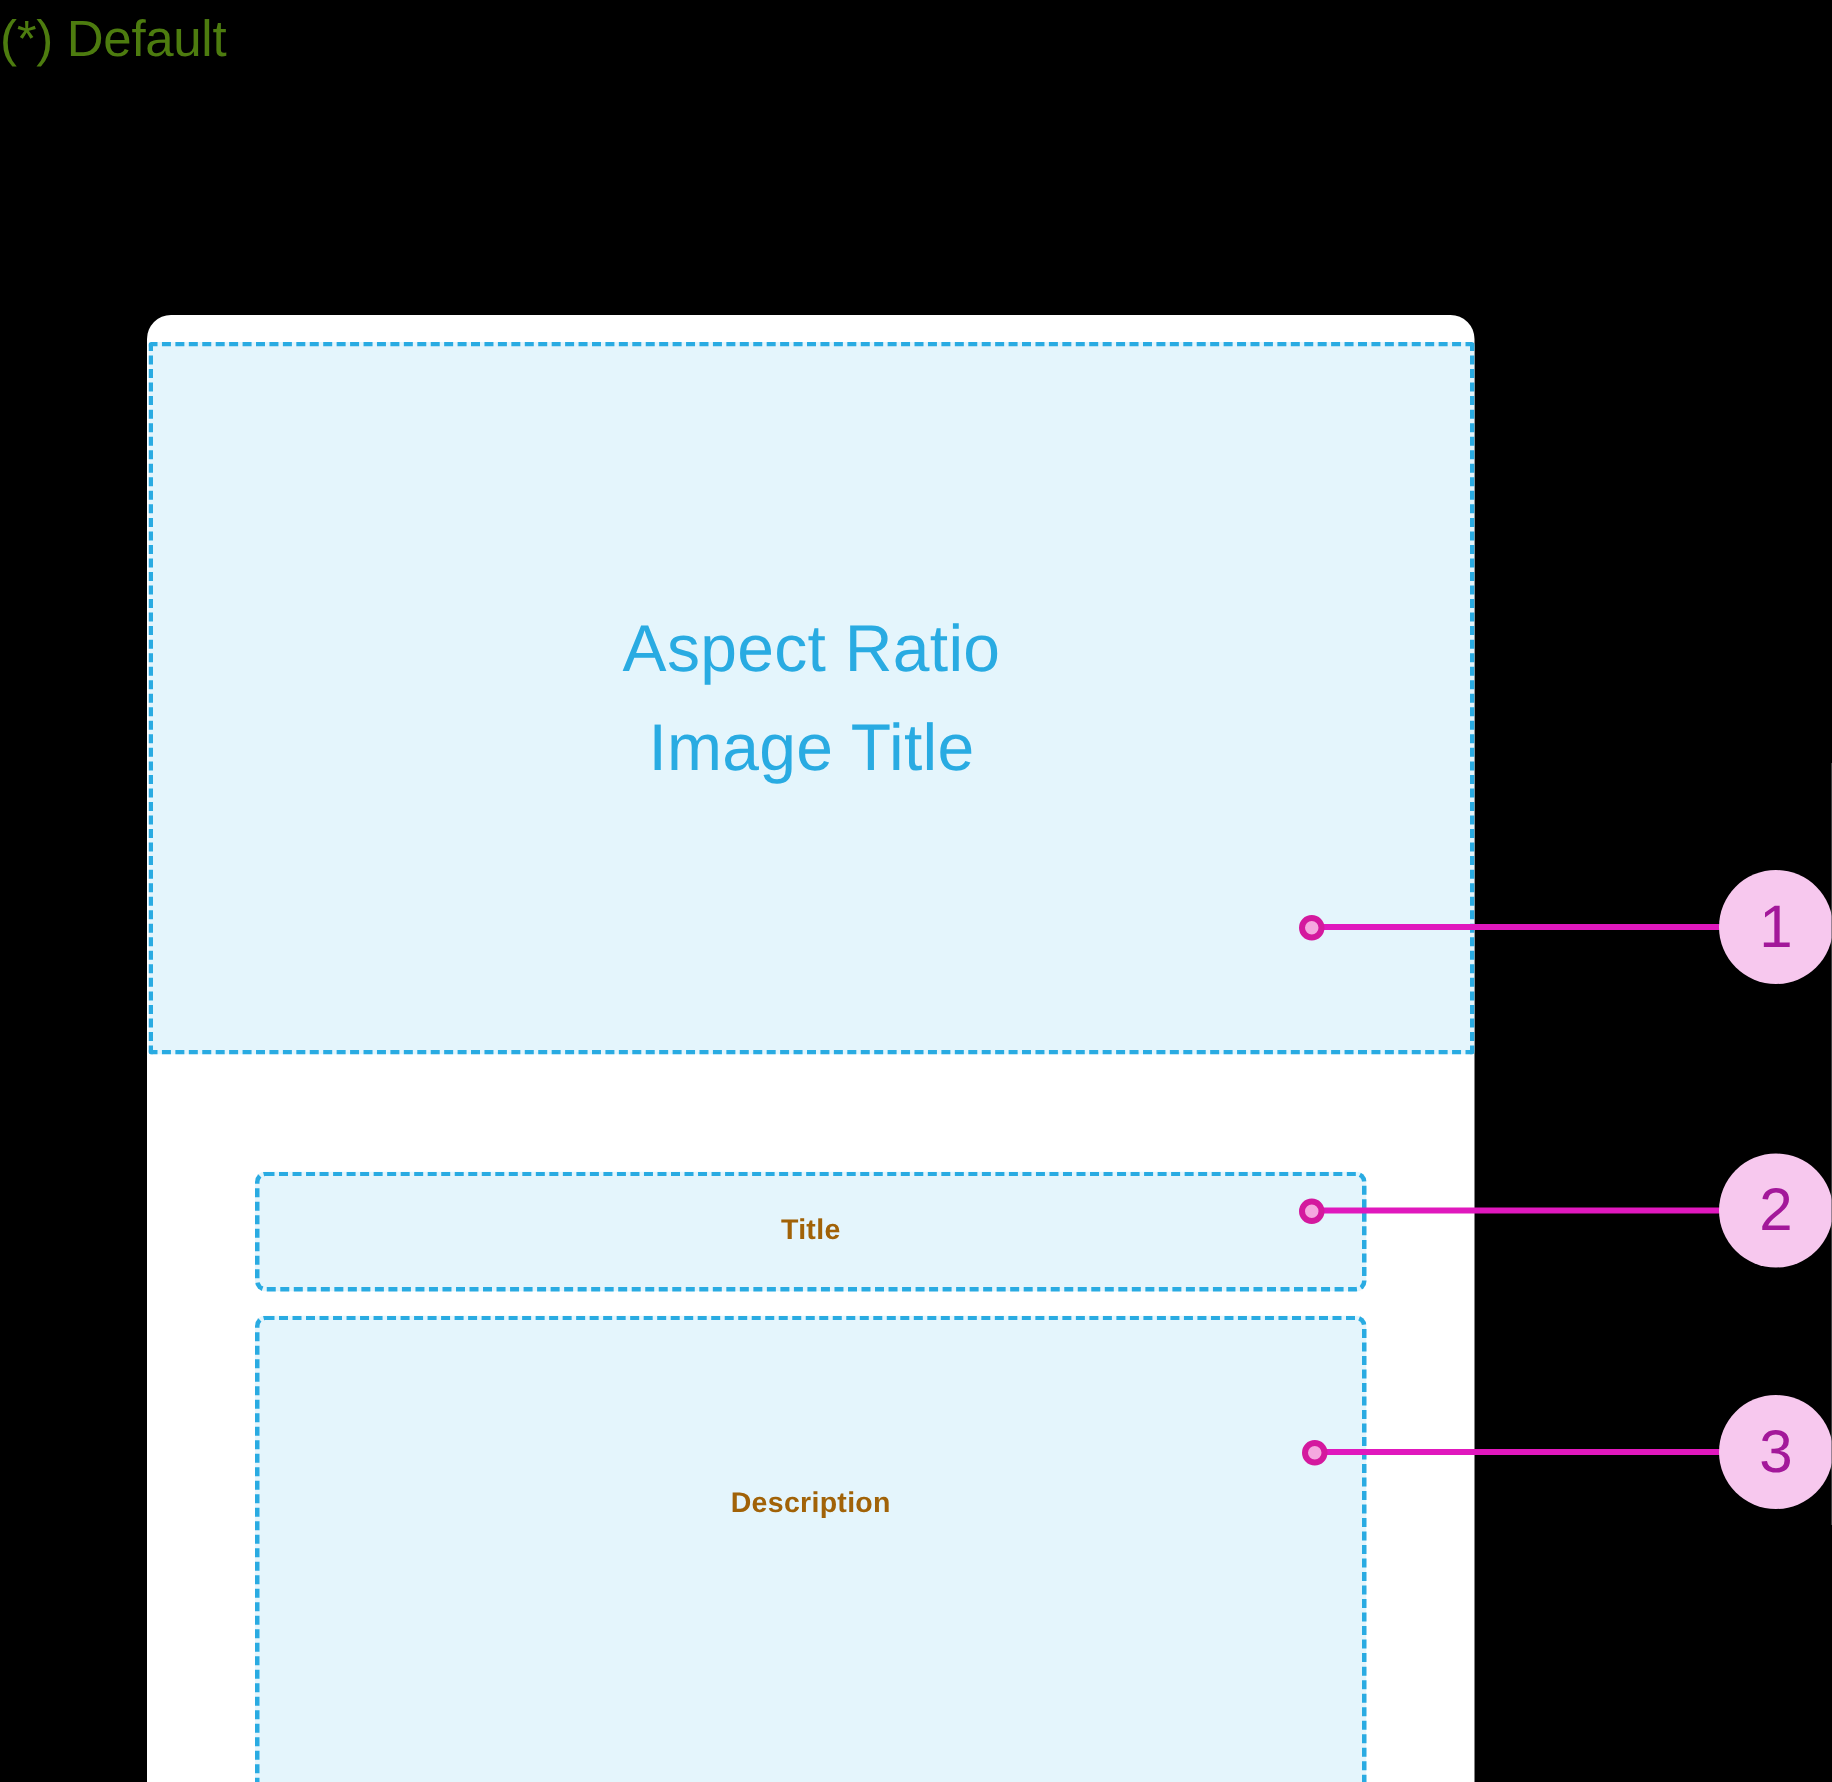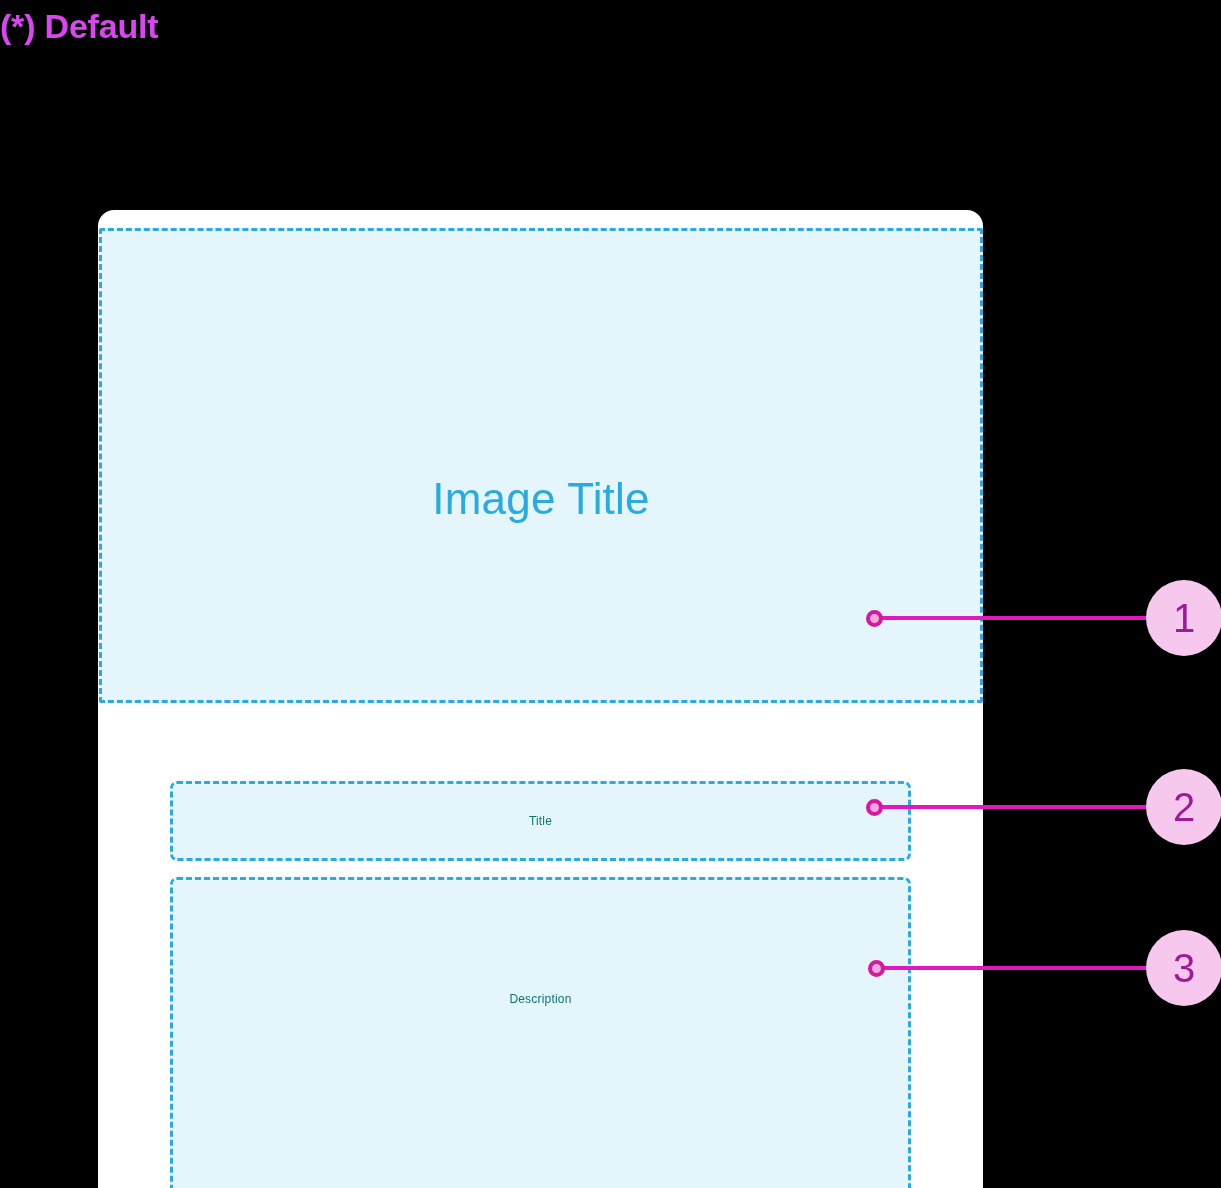--- a/index.html
+++ b/index.html
@@ -16,22 +16,22 @@
     font-family: "Liberation Sans", sans-serif;
     -webkit-font-smoothing: antialiased;
   }
 
   
   .page-heading {
     position: absolute;
     left: 0px;
     top: 4px;
     font-size: 34px;
-    font-weight: bold;
-    color: #d946ef;
+    font-weight: normal;
+    color: #4d7c0f;
     letter-spacing: -0.2px;
     line-height: 44px;
     white-space: nowrap;
   }
 
   
   .card {
     position: absolute;
     left: 98px;
     top: 210px;
@@ -76,23 +76,23 @@
   .slot-description {
     left: 170px;
     top: 877px;
     width: 741px;
     height: 345px;
     border-radius: 7px;
     align-items: flex-start;
     padding-top: 112px;
   }
   .slot-label-bold {
-    font-size: 12px;
-    font-weight: normal;
-    color: #0f766e;
+    font-size: 19px;
+    font-weight: bold;
+    color: #a16207;
     letter-spacing: 0.2px;
   }
 
   
   .callout-line {
     position: absolute;
     height: 4px;
     background: #e018bd;
   }
   .callout-dot {
@@ -121,21 +121,21 @@
 </style>
 </head>
 <body>
 
 <div class="page-heading">(*) Default</div>
 
 <div class="card"></div>
 
 <div class="slot slot-image">
   <div class="slot-image-label">
-    <br>
+    <span>Aspect Ratio</span><br>
     <span>Image Title</span>
   </div>
 </div>
 
 <div class="slot slot-title">
   <span class="slot-label-bold">Title</span>
 </div>
 
 <div class="slot slot-description">
   <span class="slot-label-bold">Description</span>

